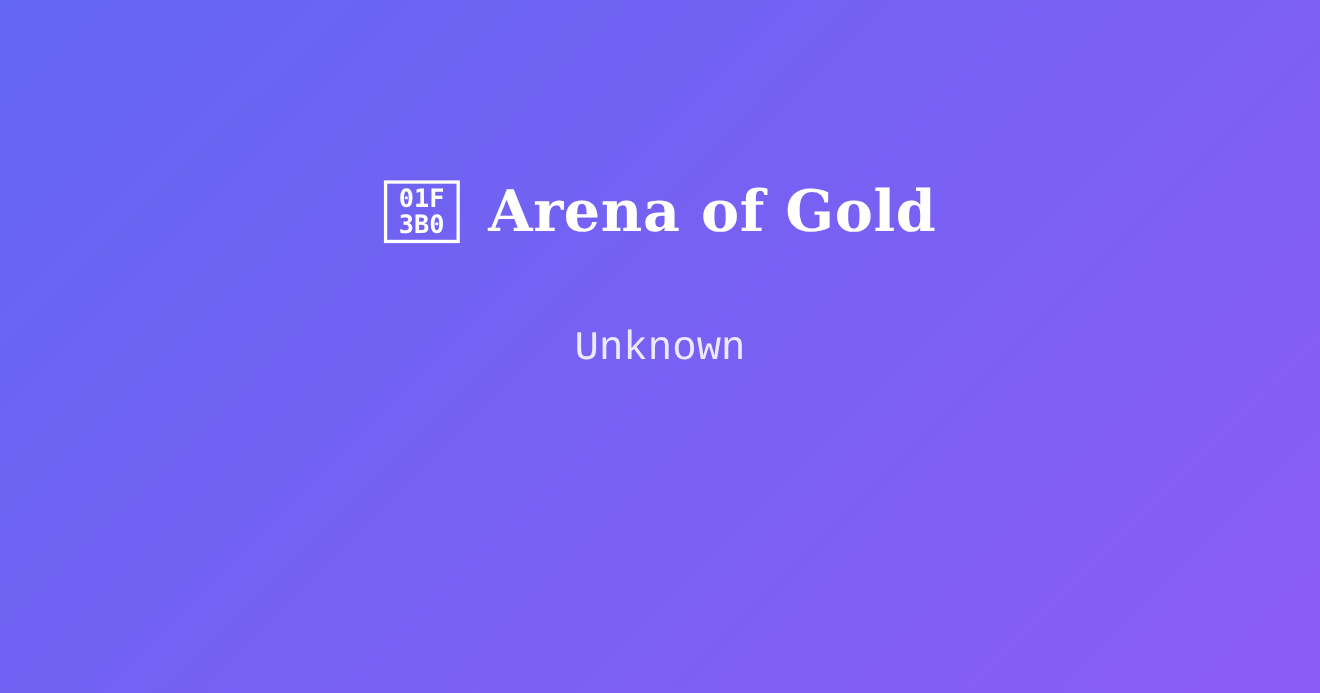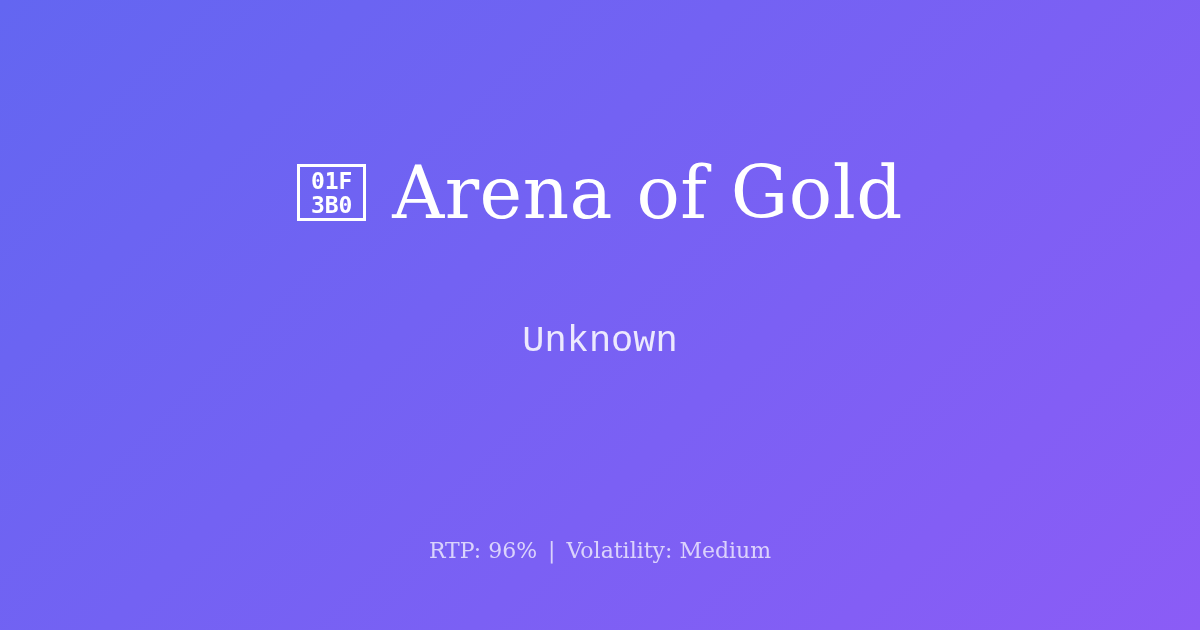--- a/index.html
+++ b/index.html
@@ -74,22 +74,22 @@
     font-size: 23px;
     font-weight: 700;
     line-height: 24px;
     letter-spacing: 0px;
     color: #ffffff;
     display: block;
   }
 
   .title-text {
     font-family: "DejaVu Serif", "Liberation Serif", serif;
-    font-weight: 400;
-    font-size: 72px;
+    font-weight: 700;
+    font-size: 52px;
     line-height: 1.0;
     color: #ffffff;
     letter-spacing: 0.5px;
     white-space: nowrap;
   }
 
   
   .subtitle {
     margin-top: 44px;
     font-family: Liberation Mono, monospace;
@@ -134,21 +134,14 @@
       </span>
 
       <h1 class="title-text">Arena of Gold</h1>
 
     </div>
 
     <div class="subtitle">Unknown</div>
 
   </div>
 
-  <div class="meta-line">
-    <span>RTP:</span>
-    <span>96%</span>
-    <span class="meta-sep">|</span>
-    <span>Volatility:</span>
-    <span>Medium</span>
-  </div>
 
 </div>
 
 </body></html>

